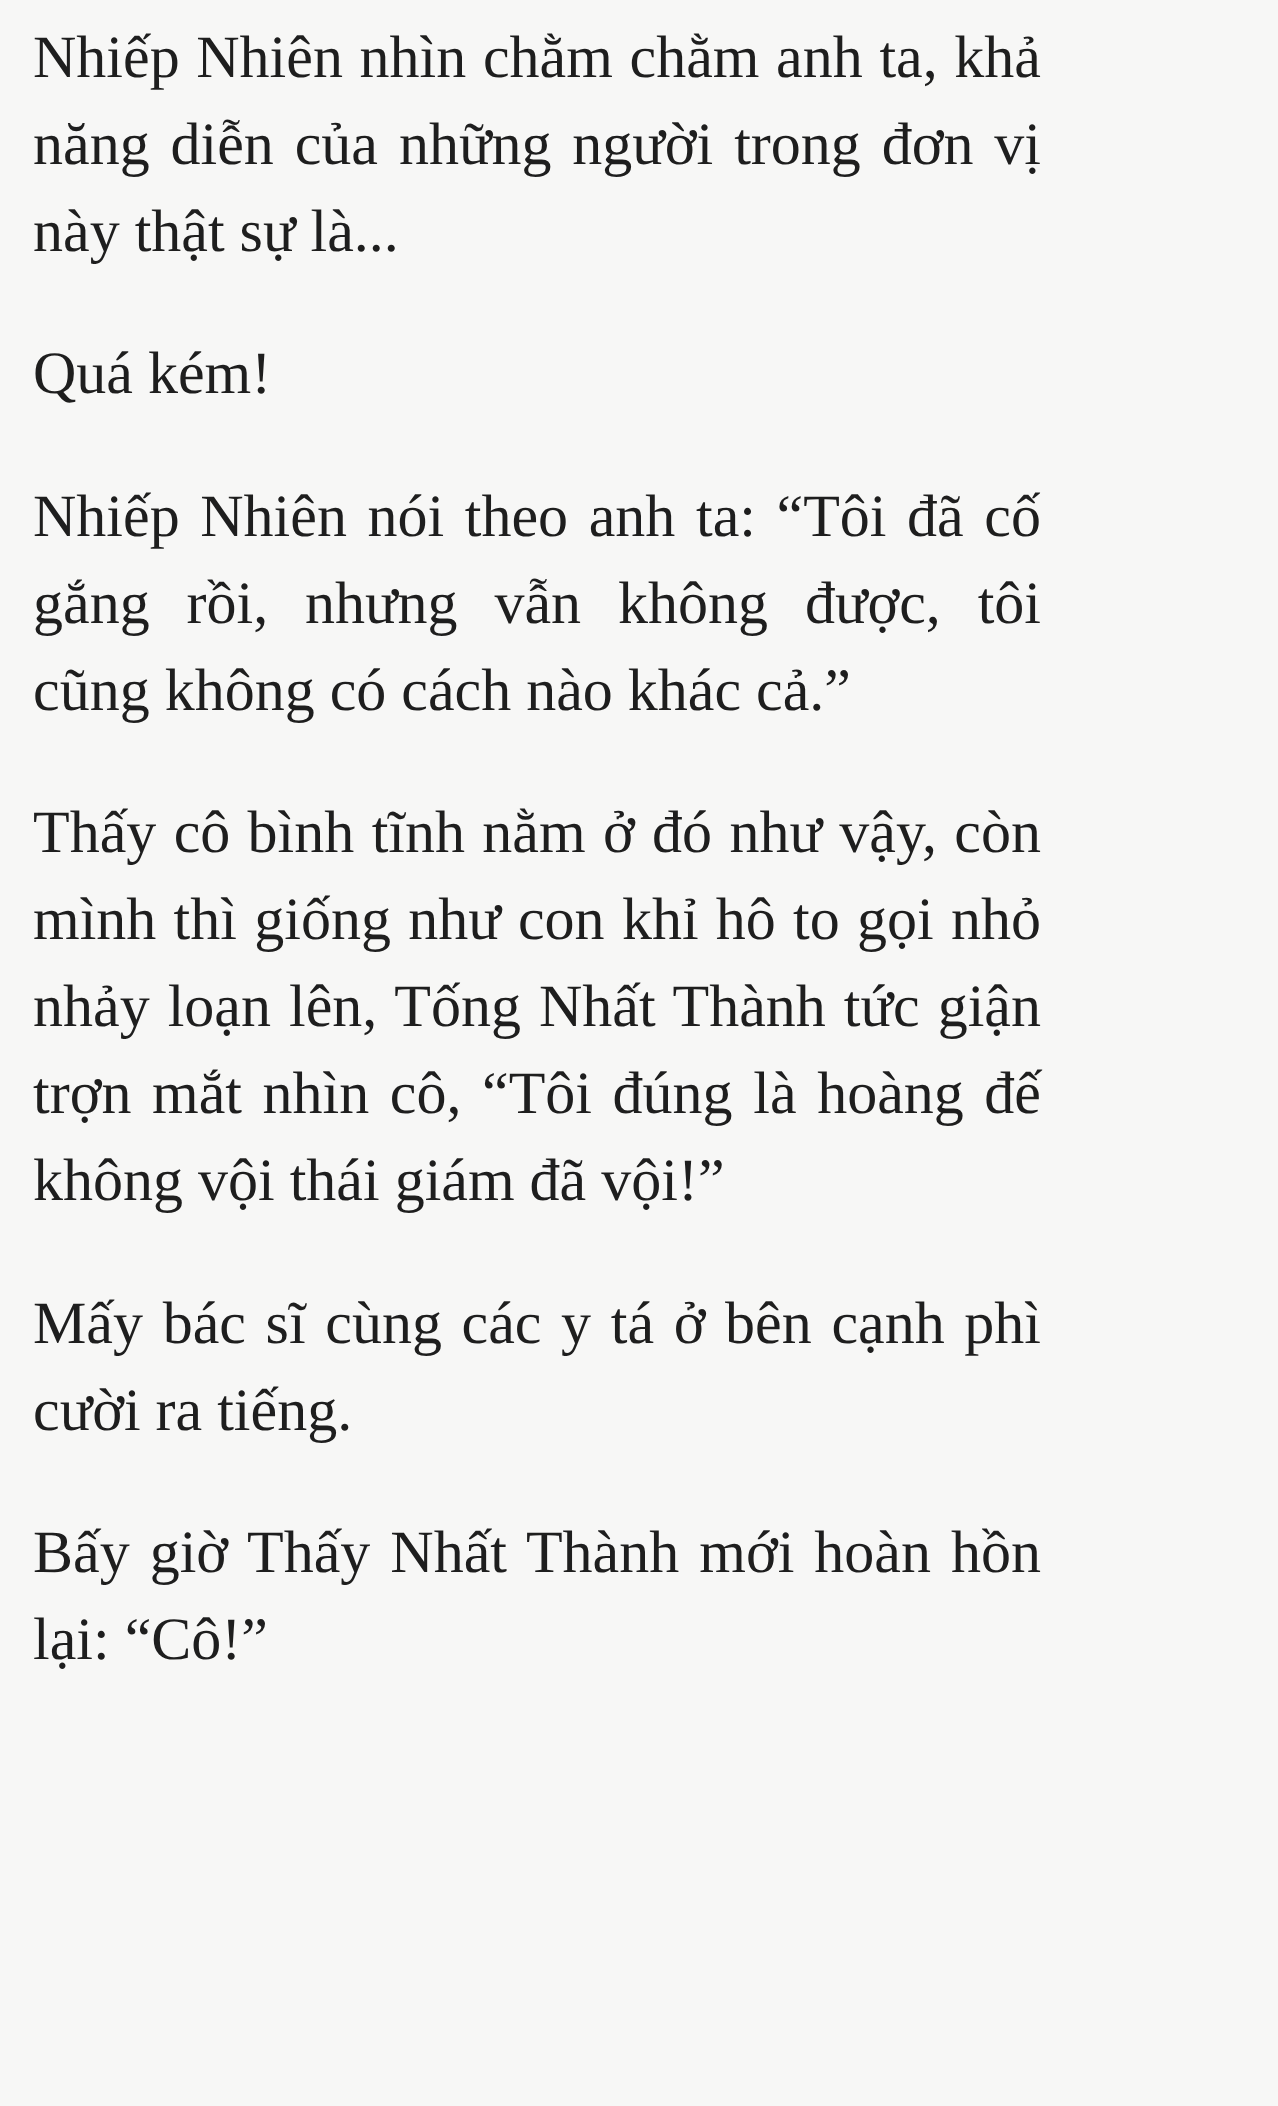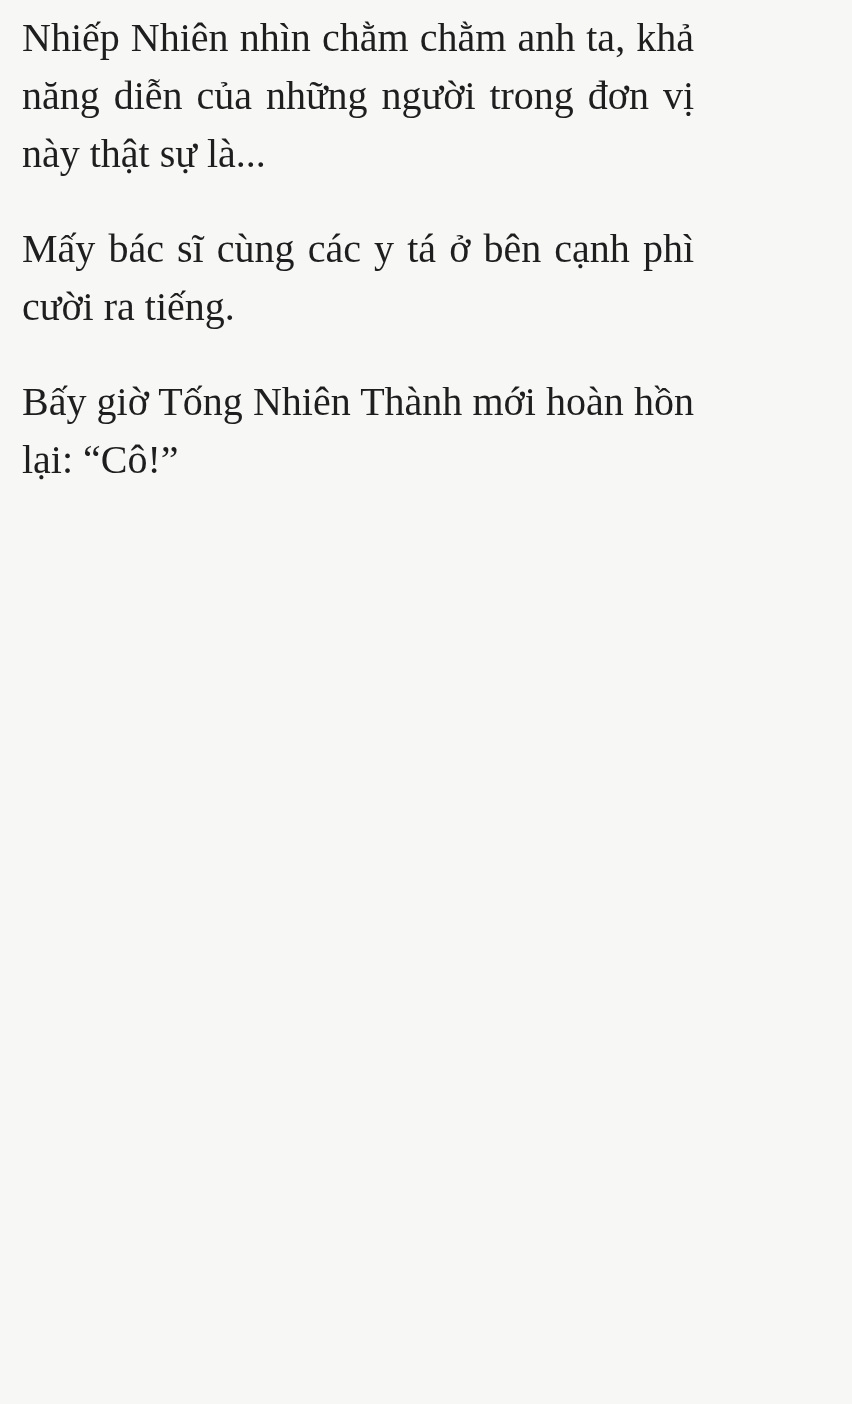--- a/index.html
+++ b/index.html
@@ -45,21 +45,24 @@
     font-size: 25px;
     fill: #8d8d8d;
   }
 </style>
 </head>
 <body>
 
 <div class="reader-page">
   <p>Nhiếp Nhiên nhìn chằm chằm anh ta, khả năng diễn của những người trong đơn vị này thật sự là...</p>
 
+  <p>Quá kém!</p>
 
 
+  <p>Nhiếp Nhiên nói theo anh ta: “Tôi đã cố gắng rồi, nhưng vẫn không được, tôi cũng không có cách nào khác cả.”</p>
 
+  <p>Thấy cô bình tĩnh nằm ở đó như vậy, còn mình thì giống như con khỉ hô to gọi nhỏ nhảy loạn lên, Tống Nhất Thành tức giận trợn mắt nhìn cô, “Tôi đúng là hoàng đế không vội thái giám đã vội!”</p>
 
   <p>Mấy bác sĩ cùng các y tá ở bên cạnh phì cười ra tiếng.</p>
 
 
-  <p>Bấy giờ Tống Nhiên Thành mới hoàn hồn lại: “Cô!”</p>
+  <p>Bấy giờ Thấy Nhất Thành mới hoàn hồn lại: “Cô!”</p>
 </div>
 
 </body></html>

